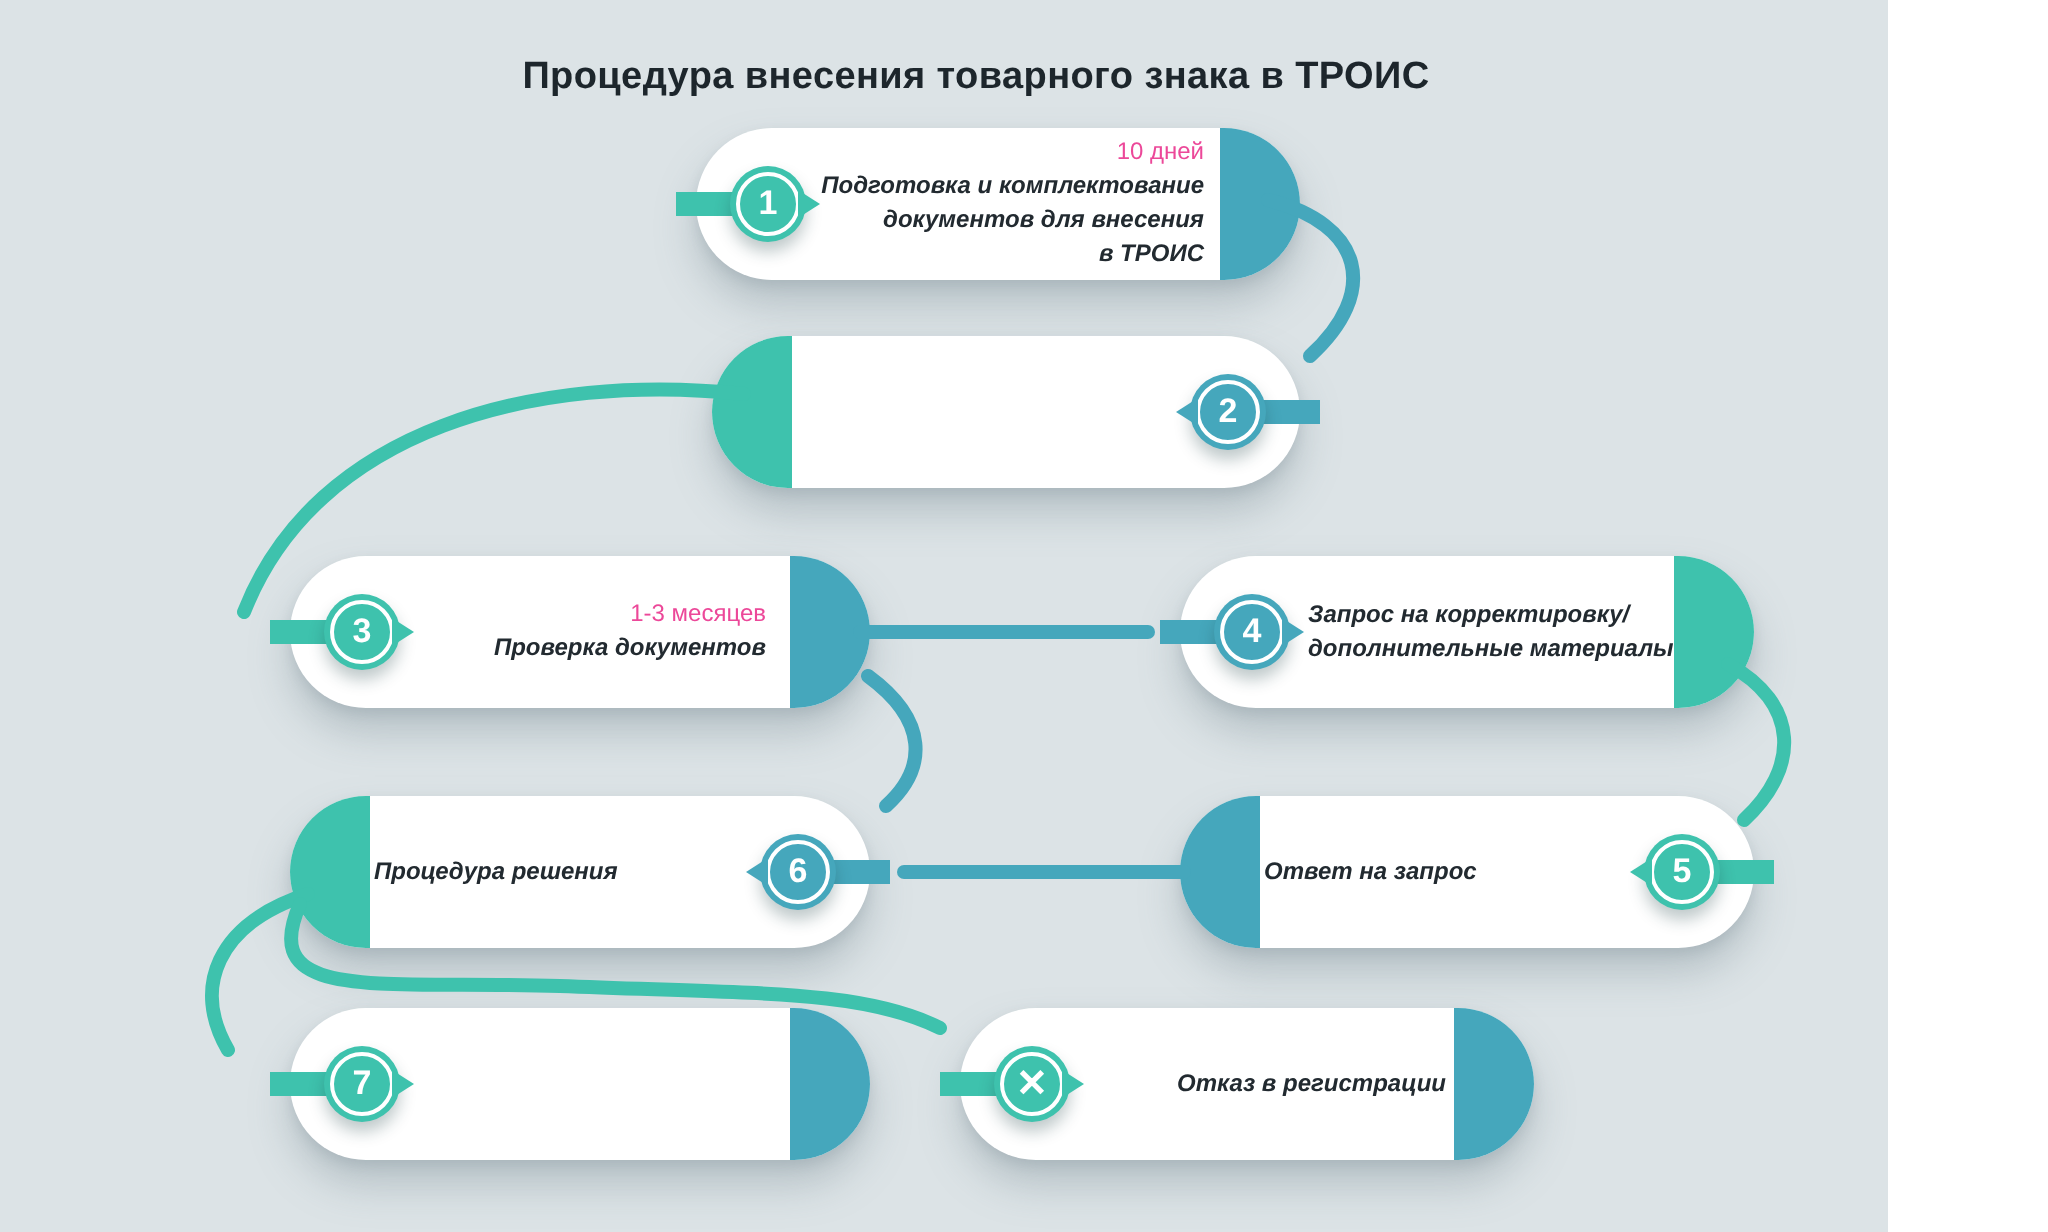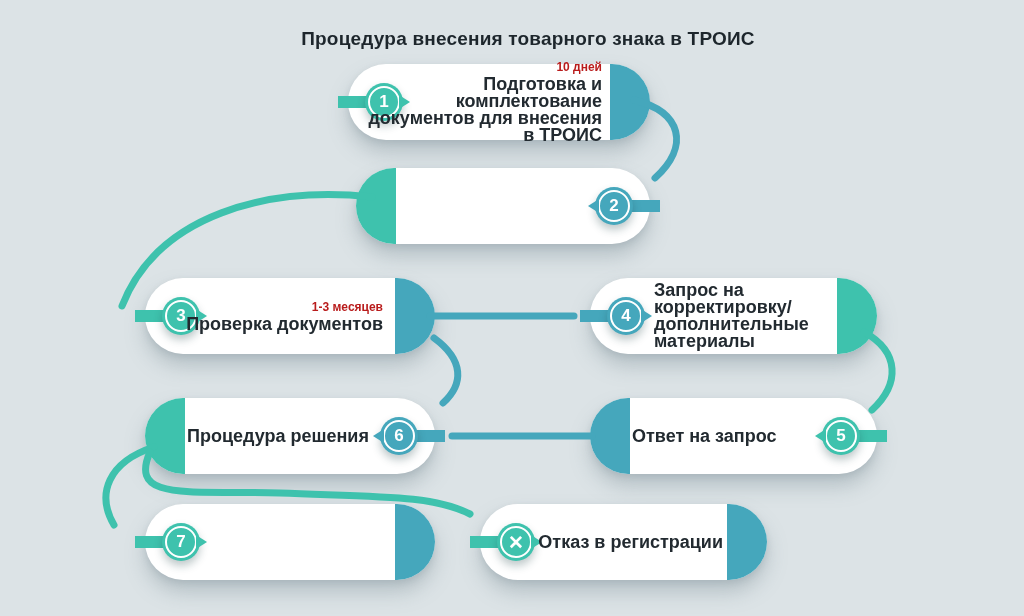--- a/index.html
+++ b/index.html
@@ -1,17 +1,17 @@
 <!DOCTYPE html>
 <html><head>
 <meta charset="utf-8">
 <style>
   html,body{margin:0;padding:0;}
   body{font-family:"Liberation Sans", sans-serif;}
-  .canvas{position:relative;width:1024px;height:616px;background:#dce3e6;overflow:hidden;}
+  .canvas{position:relative;width:944px;height:616px;background:#dce3e6;overflow:hidden;}
 
   .title{position:absolute;top:28px;left:0;width:100%;text-align:center;
          transform:translateX(16px);font-size:19px;font-weight:bold;color:#1d262c;letter-spacing:.2px;}
 
   .node{position:absolute;height:76px;background:#ffffff;border-radius:38px;
         box-shadow:0 12px 20px rgba(110,128,138,.35),0 3px 6px rgba(110,128,138,.18);z-index:2;}
   .n1{left:348px;top:64px;width:302px}
   .n2{left:356px;top:168px;width:294px}
   .n3{left:145px;top:278px;width:290px}
   .n4{left:590px;top:278px;width:287px}
@@ -41,22 +41,22 @@
   .badge-right{right:17px}
   .badge-left.c-green::after{left:34px;border-left:11px solid #3ec2ad;}
   .badge-left.c-blue::after{left:34px;border-left:11px solid #45a7bc;}
   .badge-right.c-green::after{right:34px;border-right:11px solid #3ec2ad;}
   .badge-right.c-blue::after{right:34px;border-right:11px solid #45a7bc;}
   .badge .x{font-size:19px;line-height:1;}
 
   .txt{position:absolute;top:50%;transform:translateY(-50%);z-index:4;}
   .txt-right{text-align:right}
   .txt-center{}
-  .label{font-size:18px;font-weight:bold;color:#222a30;line-height:17px;white-space:pre-line;}
-  .duration{font-size:12px;font-weight:bold;color:#b91c1c;margin-bottom:2px;}
+  .label{font-size:12px;font-weight:bold;color:#222a30;line-height:17px;white-space:pre-line;font-style:italic;}
+  .duration{font-size:12px;font-weight:normal;color:#ec4899;margin-bottom:2px;}
   .n1 .txt{right:48px}
   .n2 .txt{left:42px}
   .n3 .txt{right:52px}
   .n4 .txt{left:64px;right:40px}
   .n5 .txt{left:42px}
   .n6 .txt{left:42px}
   .n7 .txt{right:44px}
   .n8 .txt{right:44px}
 
   .arrows{position:absolute;inset:0;z-index:5;pointer-events:none;}

